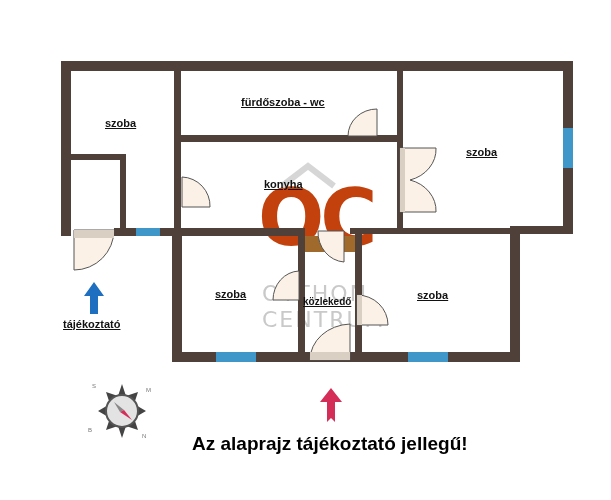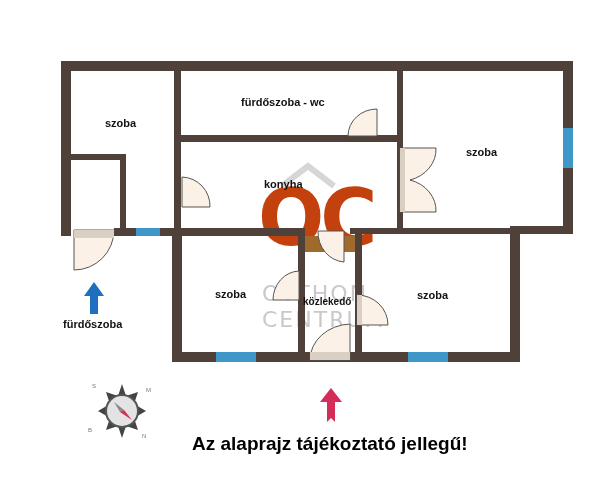--- a/index.html
+++ b/index.html
@@ -1,20 +1,20 @@
 <!DOCTYPE html>
 <html><head>
 <meta charset="utf-8">
 <style>
   html, body { margin:0; padding:0; }
   body { width:611px; height:500px; background:#ffffff; position:relative; overflow:hidden;
          font-family:"Liberation Sans", sans-serif; }
   .wall { position:absolute; background:#4f4139; }
   .win { position:absolute; background:#3f97c9; }
-  .label { position:absolute; font-weight:bold; font-size:11px; color:#111; white-space:nowrap; }
+  .label { position:absolute; font-weight:bold; font-size:11px; color:#111; white-space:nowrap;text-decoration:underline; }
   .door { position:absolute; }
   .wm { position:absolute; color:#c9c9c9; font-family:"DejaVu Sans", sans-serif; letter-spacing:2px; }
   .stairs { position:absolute; background:#a06a2c; }
 </style>
 </head>
 <body>
 
 <div class="wm" style="left:258px; top:178px; font-size:78px; font-weight:bold; color:#c2410c; letter-spacing:-4px; line-height:80px;">OC</div>
 <div class="wm" style="left:262px; top:282px; font-size:22px; line-height:24px;">OTTHON</div>
 <div class="wm" style="left:262px; top:308px; font-size:22px; line-height:24px;">CENTRUM</div>
@@ -85,21 +85,21 @@
   <div class="label" style="left:264px; top:178px;">konyha</div>
   <div class="label" style="left:466px; top:146px;">szoba</div>
   <div class="label" style="left:215px; top:288px;">szoba</div>
   <div class="label" style="left:303px; top:296px; font-size:10px;">közlekedő</div>
   <div class="label" style="left:417px; top:289px;">szoba</div>
 </div>
 
 <svg style="position:absolute; left:84px; top:282px;" width="20" height="32">
   <polygon points="10,0 20,14 14,14 14,32 6,32 6,14 0,14" fill="#1f6fc1"></polygon>
 </svg>
-<div class="label" style="left:63px; top:318px;">fürdőszoba</div>
+<div class="label" style="left:63px; top:318px;">tájékoztató</div>
 
 <svg style="position:absolute; left:320px; top:388px;" width="22" height="34">
   <polygon points="11,0 22,14 15,14 15,34 11,30 7,34 7,14 0,14" fill="#d42d58"></polygon>
 </svg>
 
 <svg style="position:absolute; left:84px; top:380px;" width="76" height="62">
   <polygon points="38,4 42,16 54,12 50,24 62,31 50,38 54,50 42,46 38,58 34,46 22,50 26,38 14,31 26,24 22,12 34,16" fill="#444"></polygon>
   <circle cx="38" cy="31" r="16" fill="#e3e3e3" stroke="#555" stroke-width="2"></circle>
   <polygon points="30,22 40,30 36,32" fill="#888"></polygon>
   <polygon points="40,30 48,40 36,32" fill="#d42d58"></polygon>

